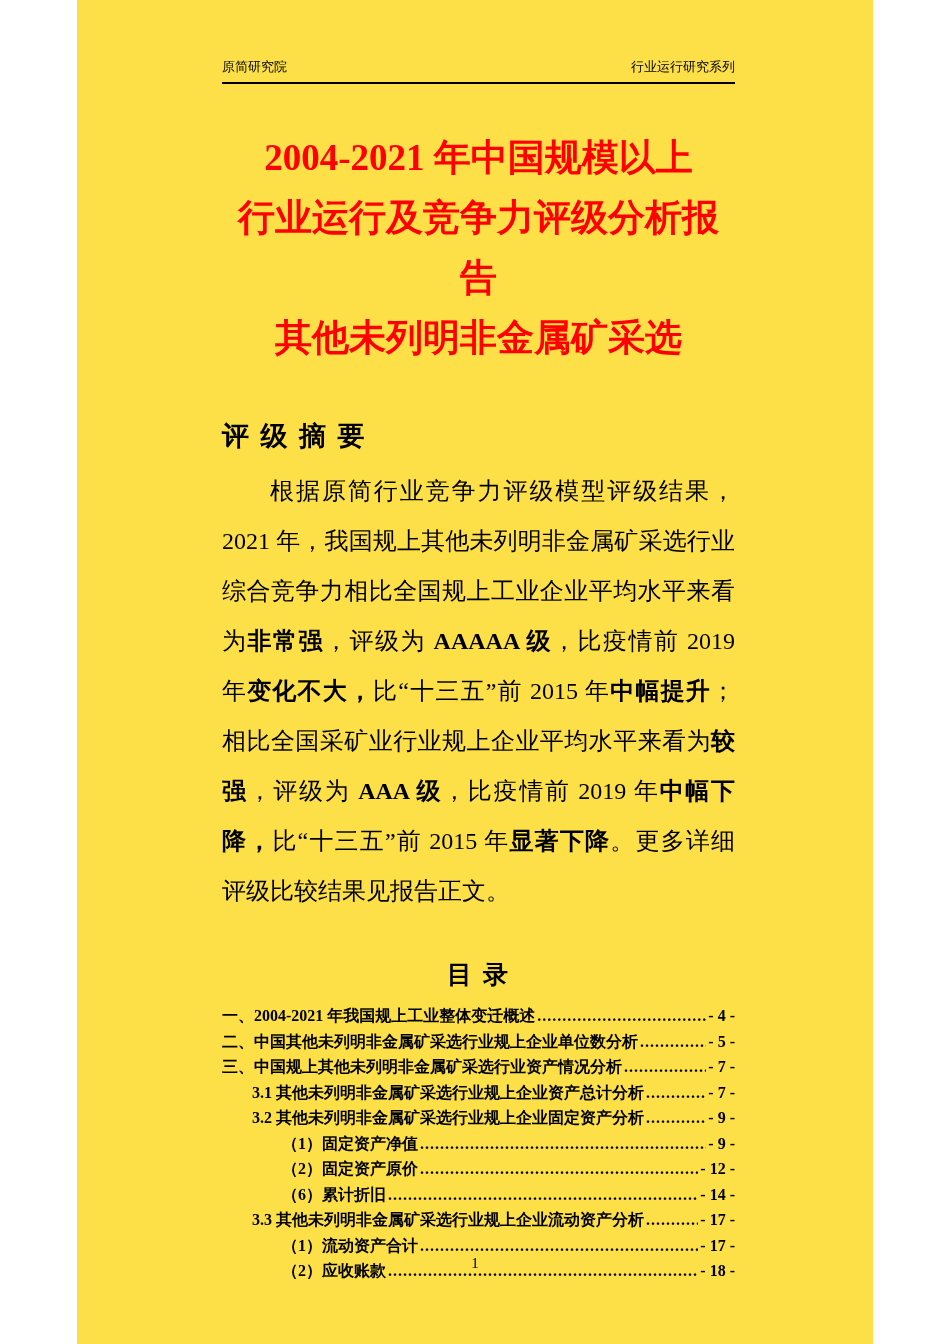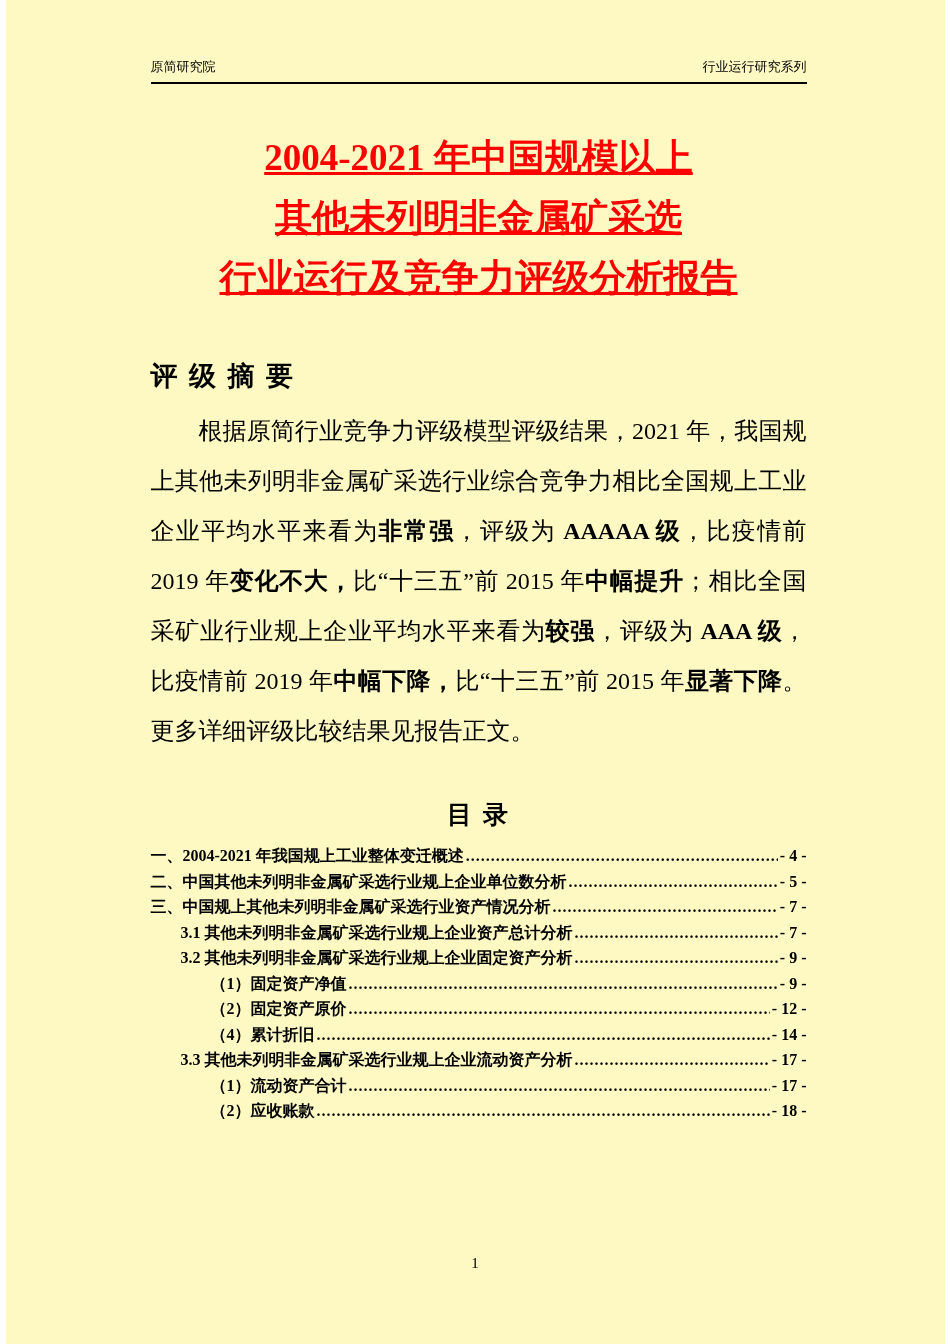--- a/index.html
+++ b/index.html
@@ -1,22 +1,22 @@
 <!DOCTYPE html>
 <html><head>
 <meta charset="utf-8">
 <style>
   * { margin: 0; padding: 0; box-sizing: border-box; }
   html, body { background: #ffffff; }
   .page {
     position: relative;
-    width: 939px;
+    width: 796px;
     height: 1344px;
     margin: 0 auto;
-    background: #fef9c3;
+    background: #fde047;
     color: #000;
     font-family: "Liberation Serif", "DejaVu Serif", serif;
     overflow: hidden;
   }
   .content { padding: 58px 138px 0 145px; }
 
   
   .page-header {
     display: flex;
     justify-content: space-between;
@@ -112,24 +112,24 @@
 
 <div class="page">
   <div class="content">
 
     <header class="page-header">
       <span>原简研究院</span>
       <span>行业运行研究系列</span>
     </header>
 
 
-    <h1 class="main-title" style="color: rgb(255, 0, 0); text-decoration: underline;">
+    <h1 class="main-title" style="color: rgb(255, 0, 0);">
       <span class="line">2004-2021 年中国规模以上</span>
+      <span class="line">行业运行及竞争力评级分析报告</span>
       <span class="line">其他未列明非金属矿采选</span>
-      <span class="line">行业运行及竞争力评级分析报告</span>
     </h1>
 
     <h2 class="summary-heading">评 级 摘 要</h2>
 
     <p class="summary-paragraph"><span>根据原简行业竞争力评级模型评级结果，2021 年，我国规上其他未列明非金属矿采选行业综合竞争力相比全国规上工业企业平均水平来看为</span><span class="b">非常强</span><span>，评级为 </span><span class="b">AAAAA 级</span><span>，比疫情前 2019 年</span><span class="b">变化不大，</span><span>比“十三五”前 2015 年</span><span class="b">中幅提升</span><span>；相比全国采矿业行业规上企业平均水平来看为</span><span class="b">较强</span><span>，评级为 </span><span class="b">AAA 级</span><span>，比疫情前 2019 年</span><span class="b">中幅下降，</span><span>比“十三五”前 2015 年</span><span class="b">显著下降</span><span>。更多详细评级比较结果见报告正文。</span></p>
 
     <h2 class="toc-heading">目 录</h2>
 
     <nav class="toc-list">
         <div class="toc-row level-0">
@@ -161,21 +161,21 @@
           <span class="toc-label">（1）固定资产净值</span>
           <span class="toc-dots">............................................................................................................................................................................................................................................................................................................</span>
           <span class="toc-page">- 9 -</span>
         </div>
         <div class="toc-row level-2">
           <span class="toc-label">（2）固定资产原价</span>
           <span class="toc-dots">............................................................................................................................................................................................................................................................................................................</span>
           <span class="toc-page">- 12 -</span>
         </div>
         <div class="toc-row level-2">
-          <span class="toc-label">（4）累计折旧</span>
+          <span class="toc-label">（6）累计折旧</span>
           <span class="toc-dots">............................................................................................................................................................................................................................................................................................................</span>
           <span class="toc-page">- 14 -</span>
         </div>
         <div class="toc-row level-1">
           <span class="toc-label">3.3 其他未列明非金属矿采选行业规上企业流动资产分析</span>
           <span class="toc-dots">............................................................................................................................................................................................................................................................................................................</span>
           <span class="toc-page">- 17 -</span>
         </div>
         <div class="toc-row level-2">
           <span class="toc-label">（1）流动资产合计</span>

